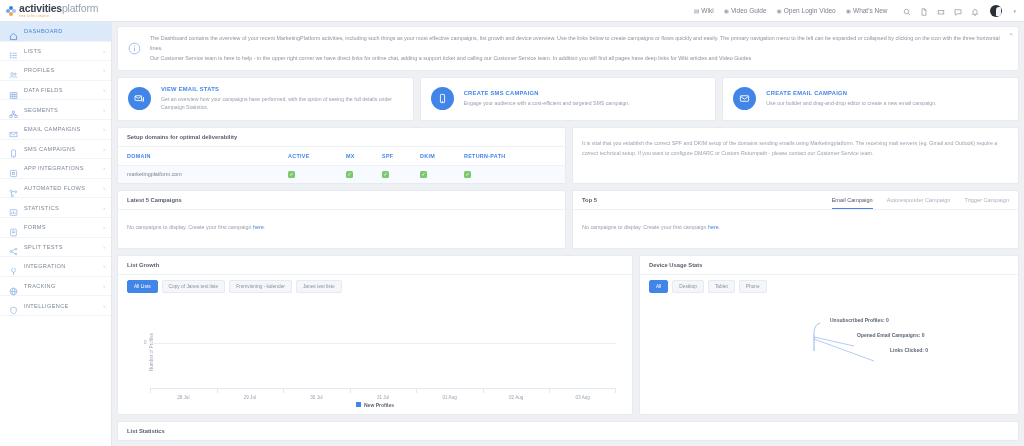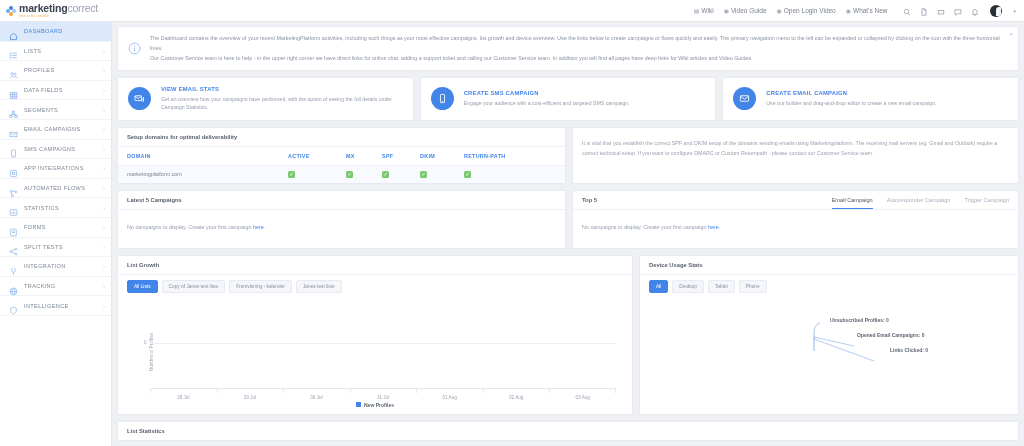--- a/index.html
+++ b/index.html
@@ -160,21 +160,21 @@
 <div class="topbar">
   <div class="logo">
     <div class="logo-mark">
       <span class="d1"></span>
         <span class="d2"></span>
         <span class="d3"></span>
         <span class="d4"></span>
     </div>
     <div>
       <div class="logo-text">
-        <b>marketing</b><i>correct</i>
+        <b>activities</b><i>platform</i>
       </div>
       <div class="logo-tag">time to be creative</div>
     </div>
   </div>
 
   <div class="topnav">
     <div class="topnav-link">
       <span class="topnav-ico">▤</span>
       <span>Wiki</span>
     </div>

